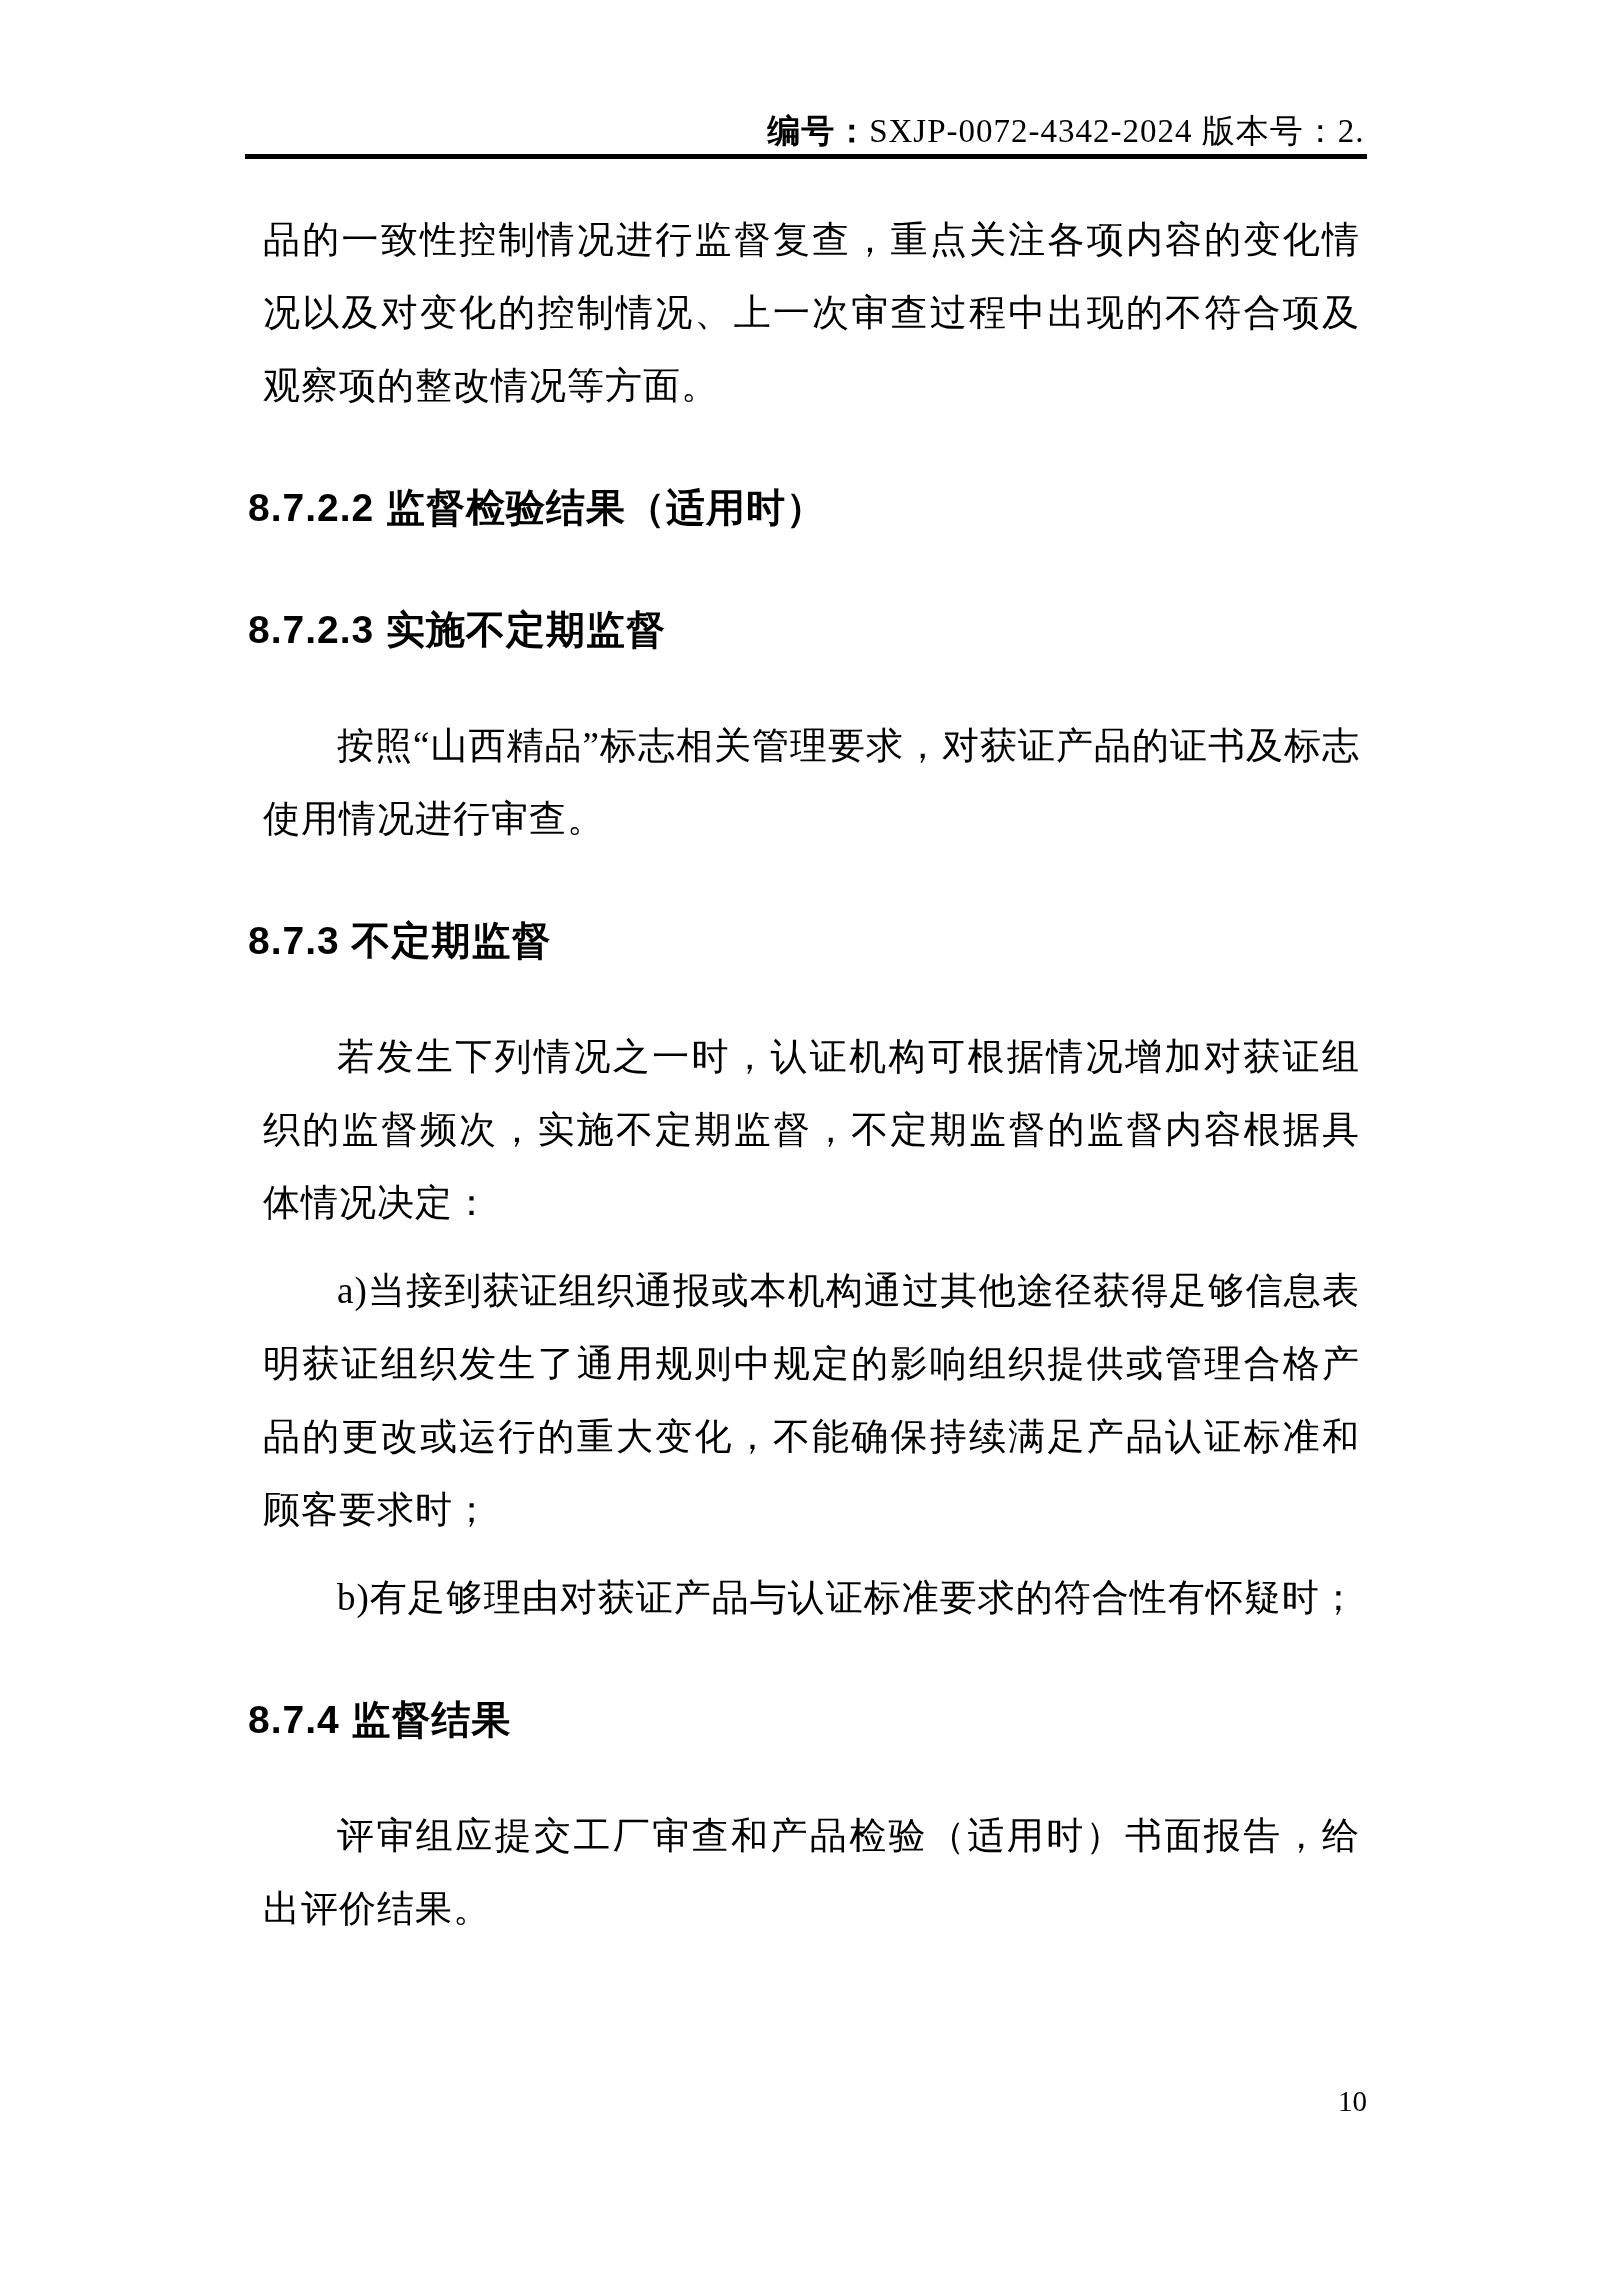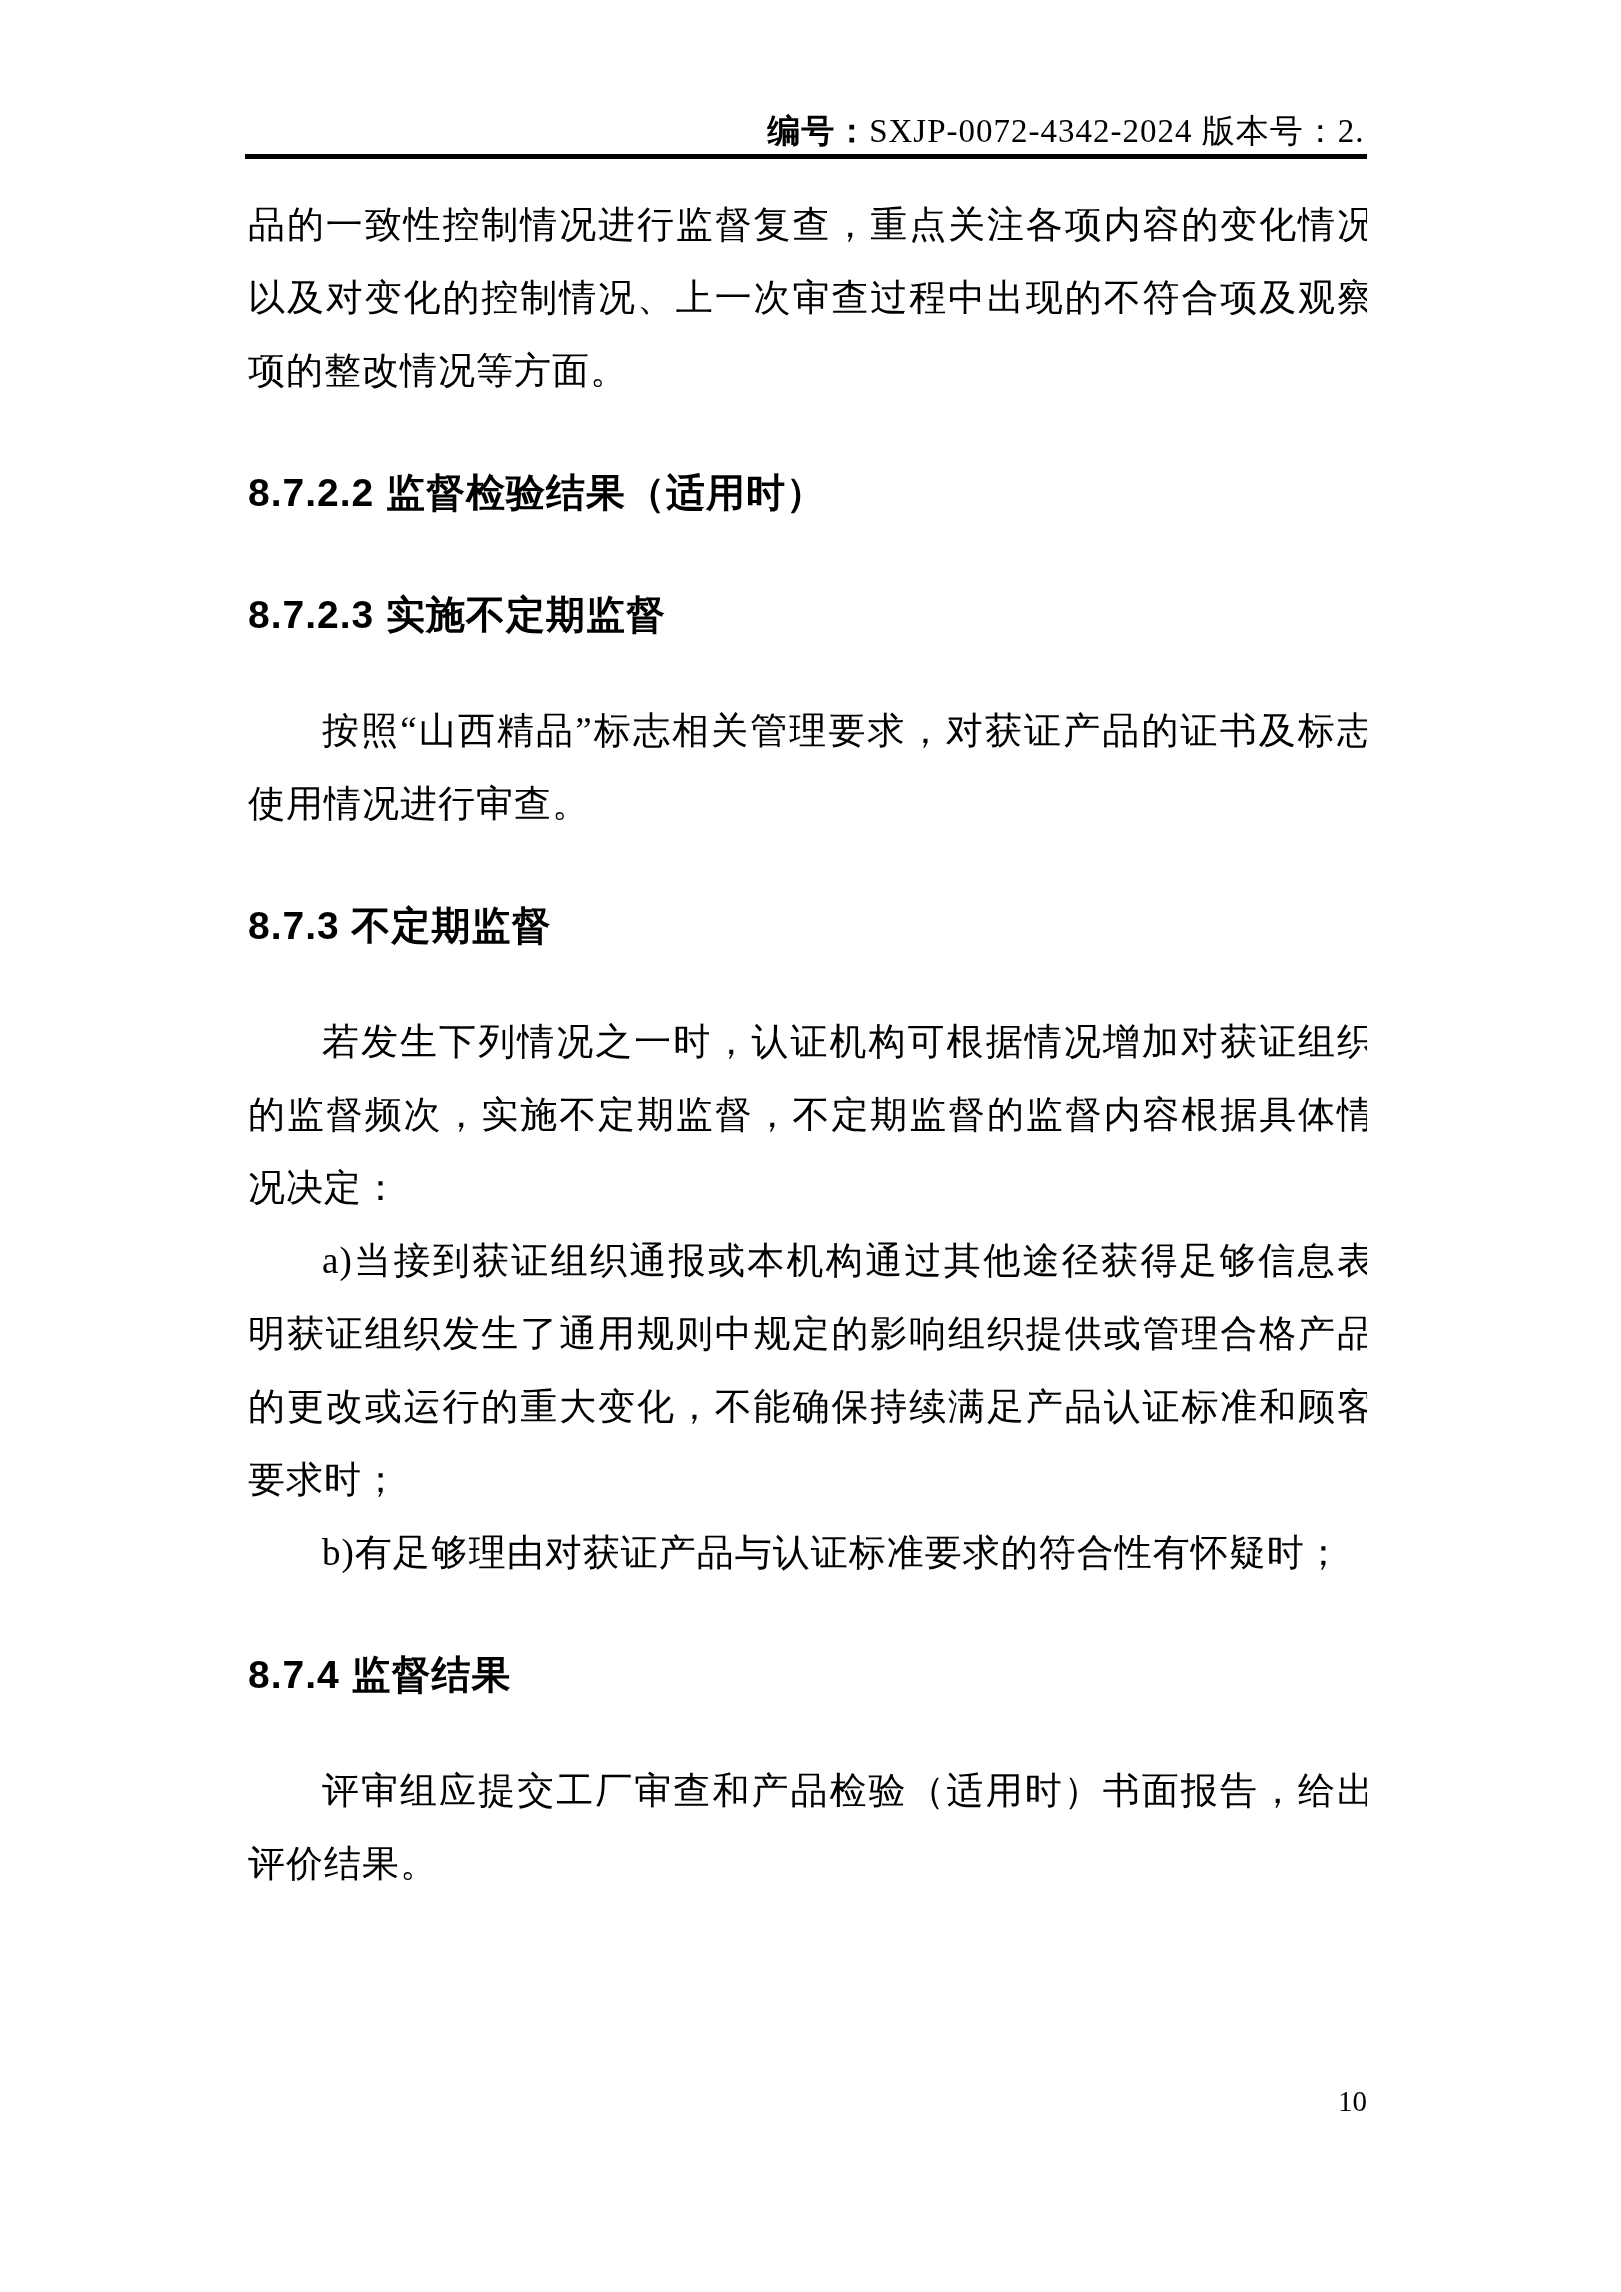--- a/index.html
+++ b/index.html
@@ -45,21 +45,21 @@
     top: 188px;
     left: 248px;
     width: 1127px;
     font-family: "Liberation Serif", "DejaVu Serif", serif;
     font-size: 37px;
     line-height: 73px;
     letter-spacing: 1px;
     text-align: justify;
   }
   .content p {
-    margin: 0;
+    margin: 15px;
     font-family: Liberation Serif, serif;
   }
   .content p.indent {
     text-indent: 2em;
   }
   .content h2 {
     font-family: "Liberation Sans", "DejaVu Sans", sans-serif;
     font-size: 39px;
     font-weight: bold;
     line-height: 73px;

